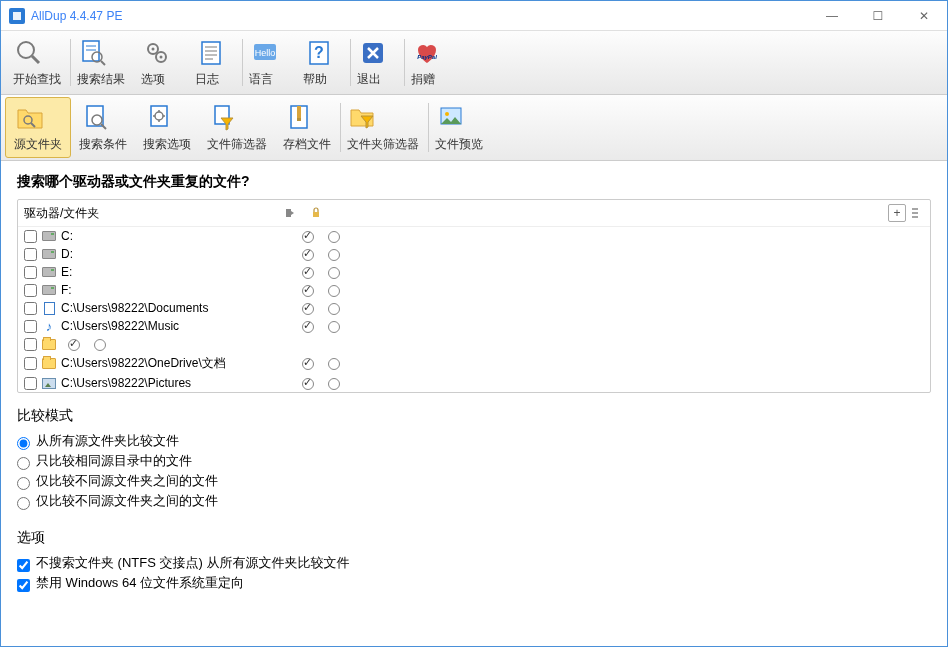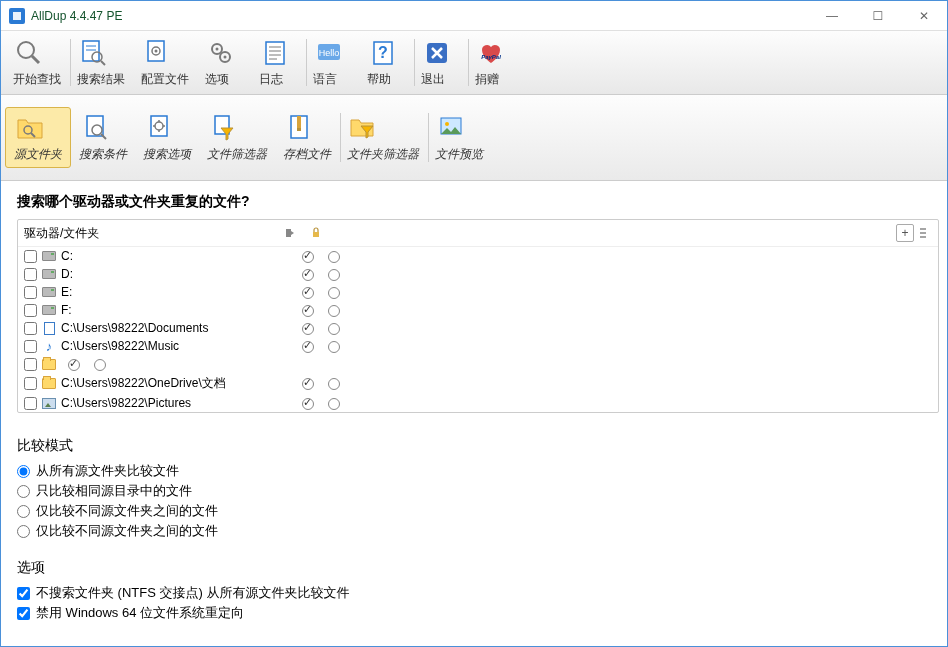--- a/index.html
+++ b/index.html
@@ -1,52 +1,52 @@
 <!DOCTYPE html>
 <html><head>
 <meta charset="utf-8">
 <style>
 * { box-sizing: border-box; margin: 0; padding: 0; }
 body { font-family: "Microsoft YaHei", "Segoe UI", sans-serif; font-size: 12px; background: #f0f0f0; overflow: hidden; }
 .window { width: 948px; height: 647px; background: #fff; display: flex; flex-direction: column; border: 1px solid #4a90d9; }
 .titlebar { height: 30px; background: #fff; display: flex; align-items: center; padding: 0 0 0 8px; border-bottom: 1px solid #e0e0e0; }
 .titlebar-icon { width: 16px; height: 16px; background: #2a7ad4; margin-right: 6px; display:flex;align-items:center;justify-content:center;border-radius:2px; }
 .titlebar-icon svg{width:10px;height:10px;}
-.titlebar-title { flex: 1; color: #14532d; font-size: 12px; }
+.titlebar-title { flex: 1; color: #3b82f6; font-size: 12px; }
 .titlebar-controls { display: flex; }
 .tbc { width: 46px; height: 30px; display: flex; align-items: center; justify-content: center; color: #666; }
 
 .toolbar1 { display: flex; background: linear-gradient(#fdfdfd,#e8e8e8); border-bottom: 1px solid #ccc; padding: 2px 4px; }
-.toolbar2 { display: flex; background: linear-gradient(#fdfdfd,#eaeaea); border-bottom: 1px solid #ccc; padding: 12px 4px; font-style: italic; }
+.toolbar2 { display: flex; background: linear-gradient(#fdfdfd,#eaeaea); border-bottom: 1px solid #ccc; padding: 2px 4px; }
 .tbtn { display: flex; flex-direction: column; align-items: flex-start; justify-content: center; padding: 4px 8px; min-width: 54px; border-radius: 3px; position:relative; }
 .tbtn.with-sep::after{content:"";position:absolute;right:-2px;top:6px;bottom:6px;width:1px;background:#ccc;}
 .tbtn.active { background: #fceaa8; border: 1px solid #d9b44a; }
 .tbtn .ticon { width: 32px; height: 32px; display:flex; align-items:center; justify-content:center; margin-bottom:2px; }
 .tbtn .tlabel { font-size: 12px; color: #333; white-space:nowrap; }
 
-.content { flex: 1; padding: 12px 8px 8px 16px; overflow: auto; background:#fff; }
+.content { flex: 1; padding: 12px 16px 8px 16px; overflow: auto; background:#fff; }
 .section-title { font-weight: bold; font-size: 14px; margin-bottom: 8px; }
-.panel { border: 1px solid #ccc; border-radius: 2px; margin-bottom: 24px; }
+.panel { border: 1px solid #ccc; border-radius: 2px; margin-bottom: 14px; }
 .panel-header { display: flex; align-items: center; padding: 4px 6px; border-bottom: 1px solid #eee; }
 .panel-header .col-name { flex: 0 0 260px; font-size: 12px; }
 .panel-header .col-icon { width: 26px; text-align: center; color:#888; }
 .panel-header .spacer { flex: 1; }
 .panel-header .addbtn { width: 18px; height: 18px; border: 1px solid #aaa; border-radius: 2px; display:flex;align-items:center;justify-content:center; font-size:12px; color:#555; margin-right:4px; }
 .panel-header .menubtn { width: 14px; color:#888; }
 .panel-body { max-height: 188px; overflow-y: auto; }
 .frow { display: flex; align-items: center; padding: 2px 6px; font-size: 12px; }
 .frow input[type=checkbox] { margin-right: 4px; }
 .frow .ficon { width: 16px; height: 14px; margin-right: 4px; display:inline-flex;align-items:center;justify-content:center; }
 .frow .fname { flex: 0 0 234px; }
 .frow .rcol { width: 26px; text-align: center; }
 .radio-like { width:12px;height:12px;border:1px solid #888;border-radius:50%;display:inline-block;vertical-align:middle; position:relative;}
 .radio-like.checked::after{content:"✓";position:absolute;left:0px;top:-3px;font-size:11px;color:#333;}
 
 .group-title { font-weight: normal; font-size: 14px; margin: 4px 0 6px 0; }
-.opt-row { display:flex; align-items:center; font-size: 13px; padding: 1px 0; }
+.opt-row { display:flex; align-items:flex-end; font-size: 13px; padding: 1px 0; }
 .opt-row input { margin-right: 6px; }
 
 svg { display:block; }
 .drive-icon{width:14px;height:10px;background:#bbb;border:1px solid #888;border-radius:1px;position:relative;}
 .drive-icon::after{content:"";position:absolute;right:1px;top:1px;width:3px;height:2px;background:#6a6;}
 .folder-icon{width:14px;height:11px;background:#ffd96b;border:1px solid #d9a43b;border-radius:1px;position:relative;}
 .folder-icon::before{content:"";position:absolute;left:0;top:-3px;width:6px;height:3px;background:#ffd96b;border:1px solid #d9a43b;border-bottom:none;border-radius:1px 1px 0 0;}
 .doc-icon{width:11px;height:13px;background:#fff;border:1px solid #3a7bc8;position:relative;}
 .music-icon{color:#2a7ad4;font-size:13px;line-height:1;}
 .pic-icon{width:14px;height:11px;background:#cde;border:1px solid #6a90b0;position:relative;}
@@ -89,30 +89,20 @@
             <line x1="9" y1="13" x2="19" y2="13" stroke="#2a7ad4"></line>
             <circle cx="20" cy="20" r="5" fill="none" stroke="#7a7a7a" stroke-width="1.5"></circle>
             <line x1="24" y1="24" x2="28" y2="28" stroke="#7a7a7a" stroke-width="2"></line>
           </svg>
         </span>
         <span class="tlabel">搜索结果</span>
       </div>
       <div class="tbtn">
         <span class="ticon">
           <svg width="32" height="32" viewBox="0 0 32 32">
-            <rect x="7" y="4" width="16" height="20" fill="#fff" stroke="#2a7ad4" stroke-width="1.5"></rect>
-            <circle cx="15" cy="14" r="4" fill="none" stroke="#7a7a7a" stroke-width="1.5"></circle>
-            <circle cx="15" cy="14" r="1.5" fill="#7a7a7a"></circle>
-          </svg>
-        </span>
-        <span class="tlabel">配置文件</span>
-      </div>
-      <div class="tbtn">
-        <span class="ticon">
-          <svg width="32" height="32" viewBox="0 0 32 32">
             <circle cx="12" cy="12" r="5" fill="none" stroke="#7a7a7a" stroke-width="2"></circle>
             <circle cx="20" cy="20" r="5" fill="none" stroke="#7a7a7a" stroke-width="2"></circle>
             <circle cx="12" cy="12" r="1.5" fill="#7a7a7a"></circle>
             <circle cx="20" cy="20" r="1.5" fill="#7a7a7a"></circle>
           </svg>
         </span>
         <span class="tlabel">选项</span>
       </div>
       <div class="tbtn with-sep">
         <span class="ticon">

